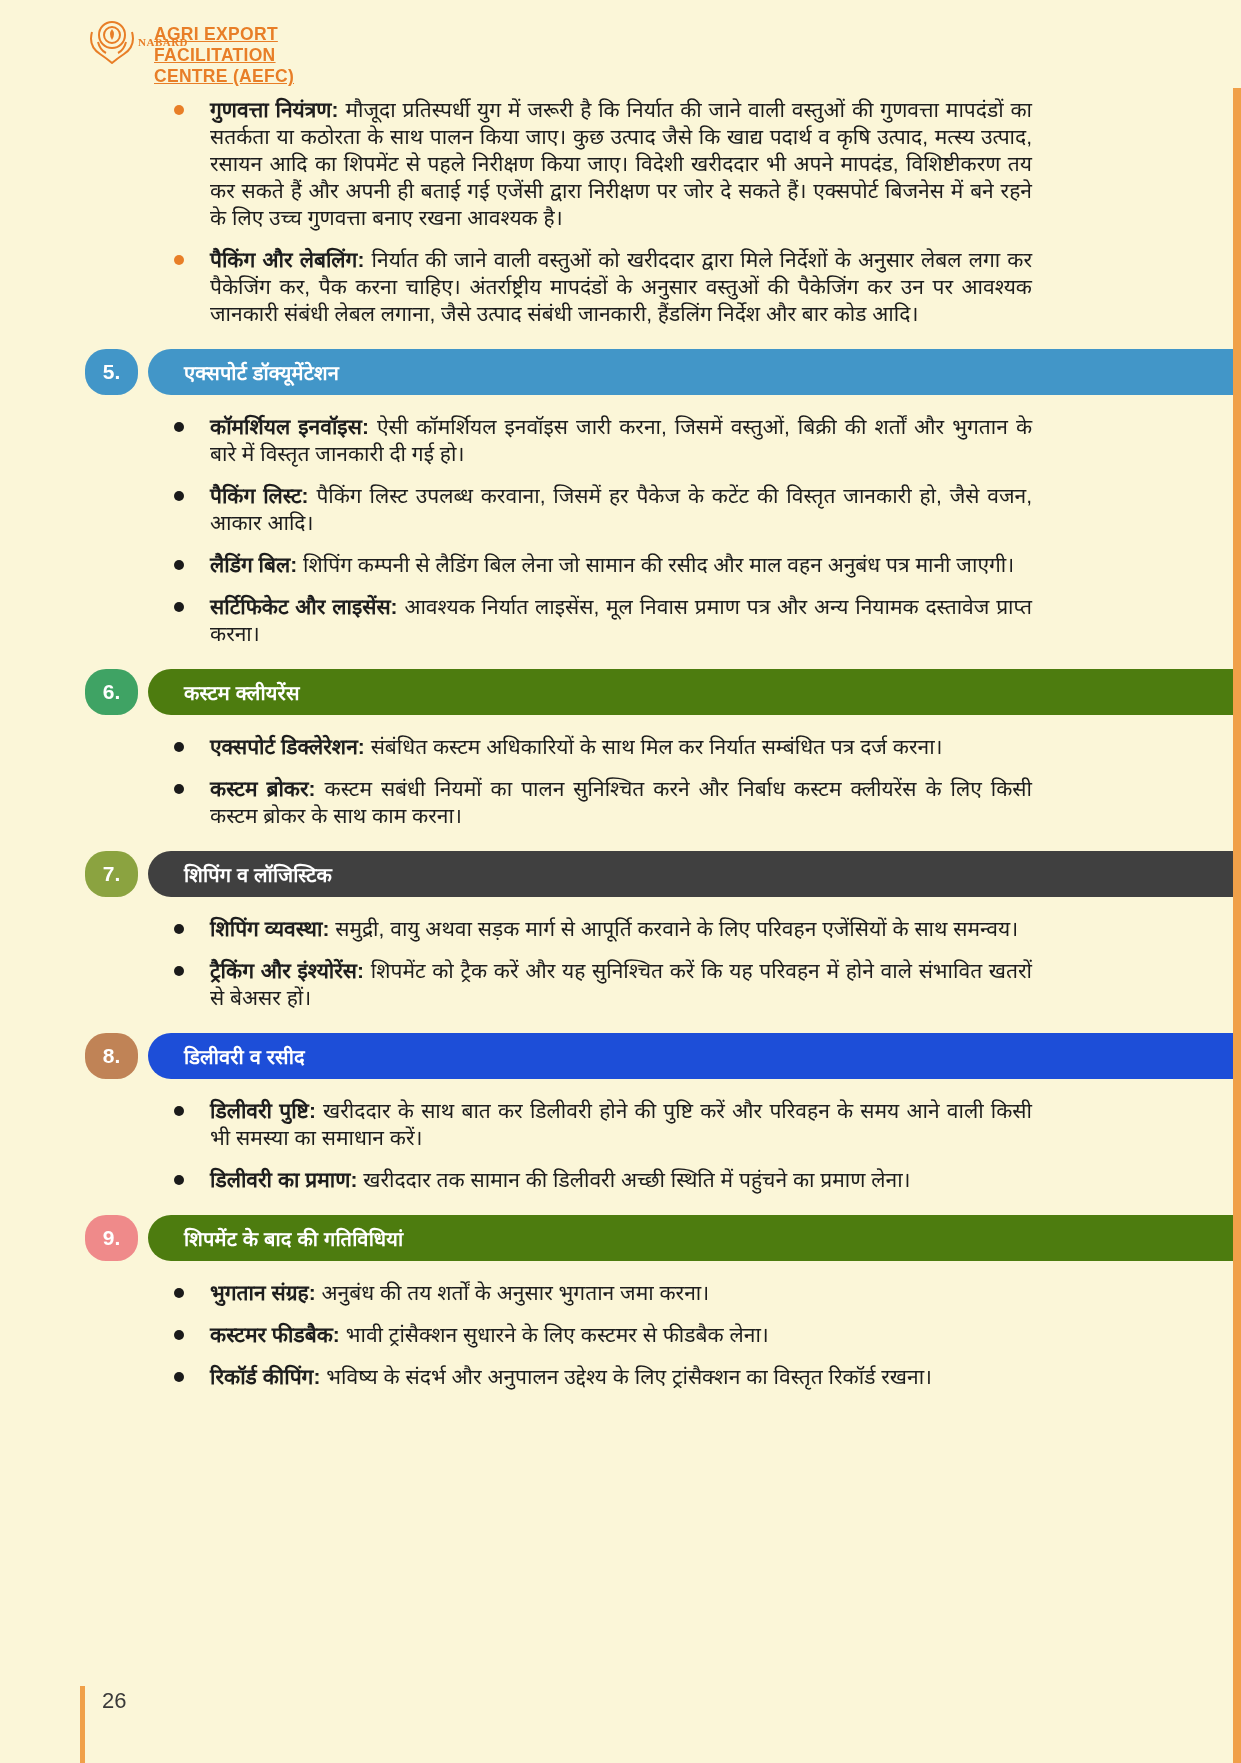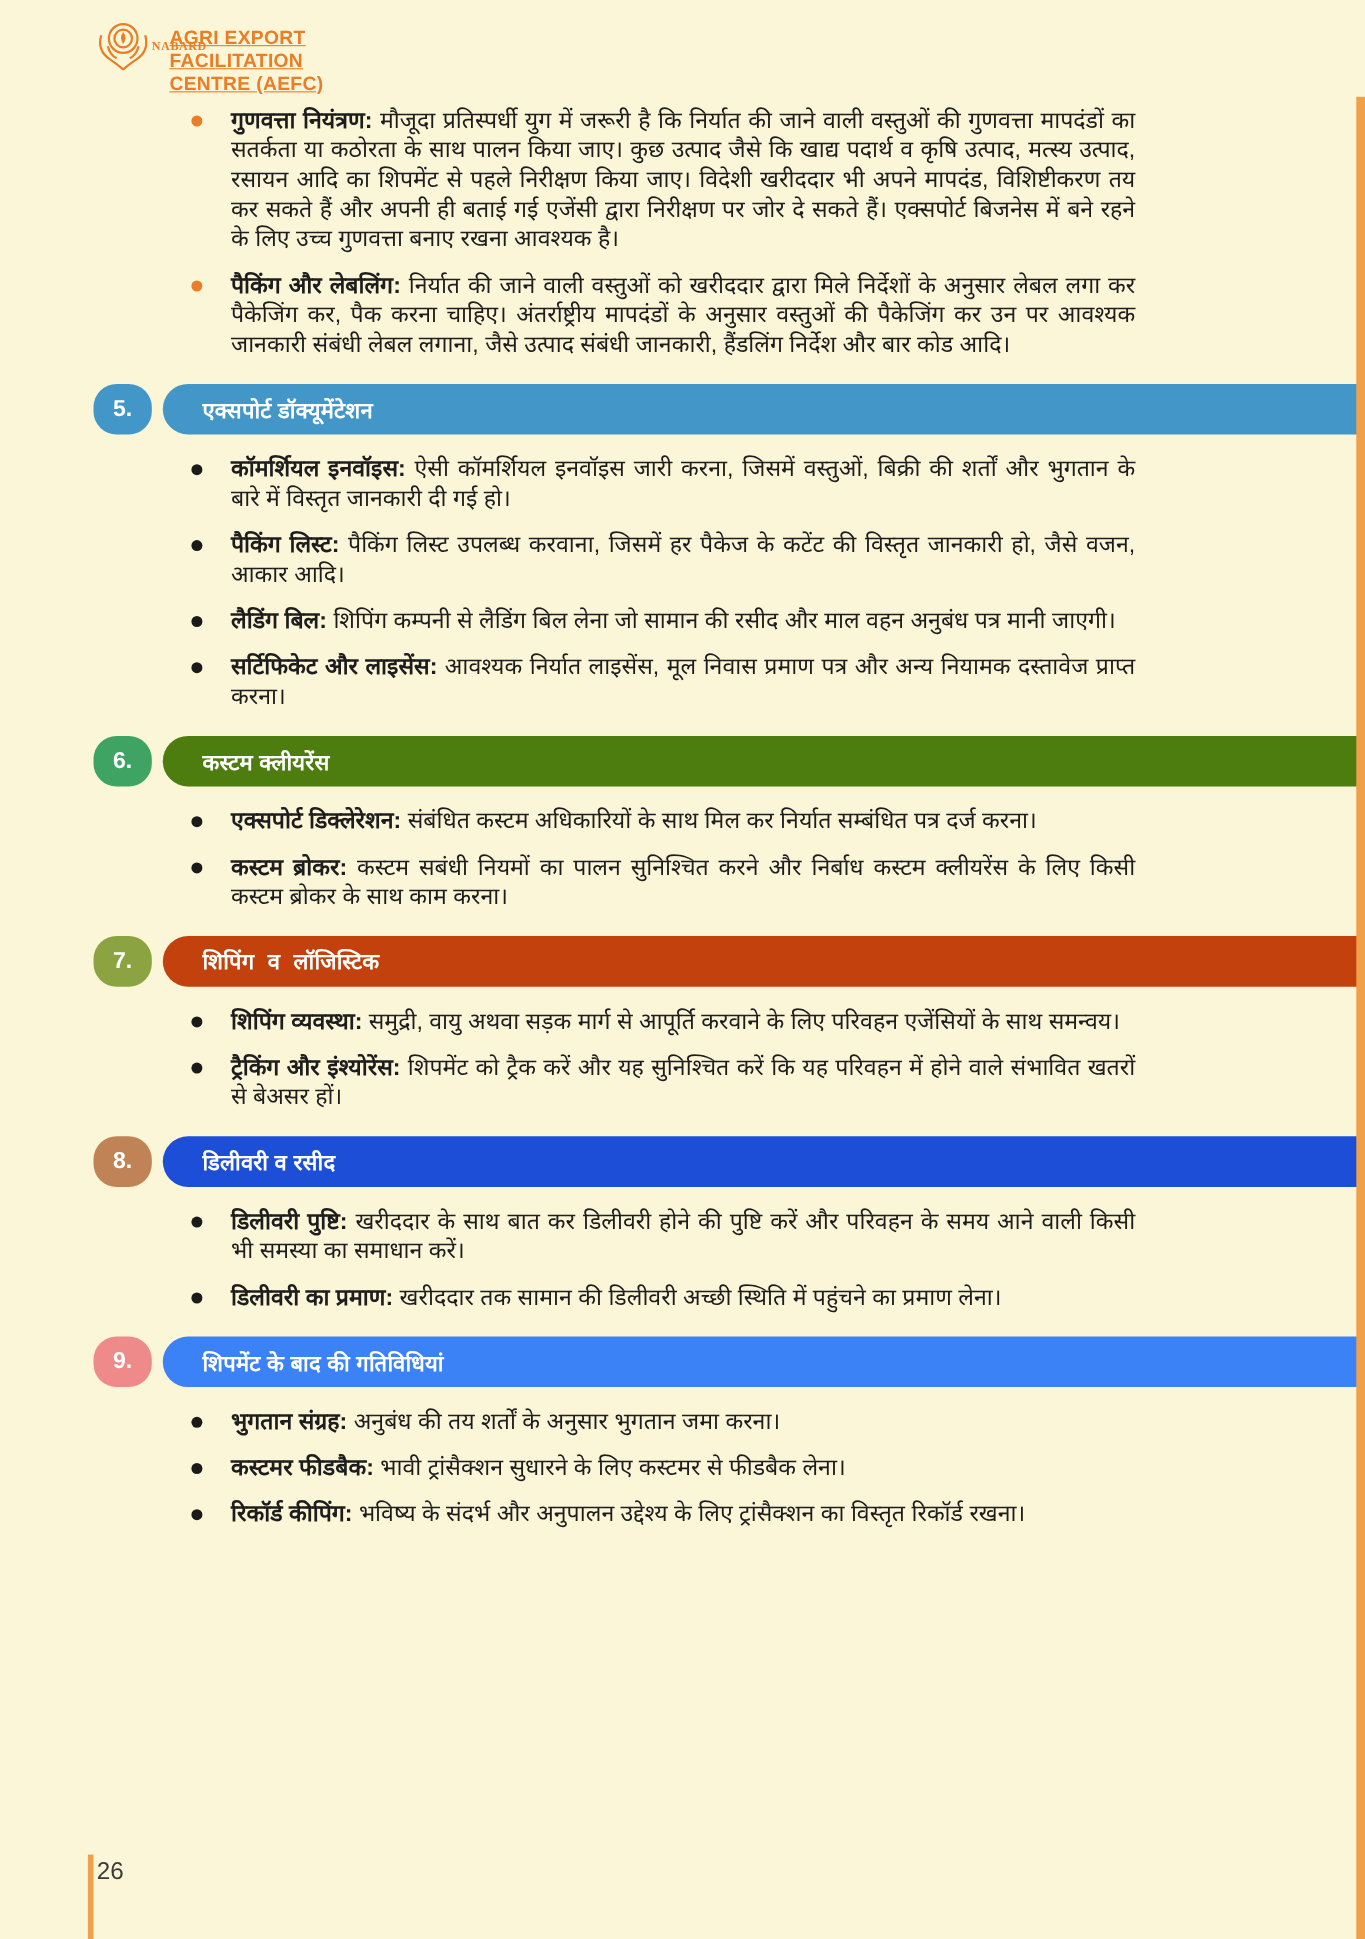--- a/index.html
+++ b/index.html
@@ -27,21 +27,21 @@
   .b-dot{ position:absolute; left:14px; top:9px; width:10px; height:10px; border-radius:50%; background:#1a1a1a; }
   .b-term{ font-weight:bold; }
   
   .sec-row{ display:flex; align-items:stretch; height:46px; margin:22px 0 18px 0; }
   .badge{ margin-left:85px; width:53px; border-radius:21px; color:#fff; font-weight:bold; font-size:21px;
     display:flex; align-items:center; justify-content:center; flex:none; }
   .bar{ flex:1; margin-left:10px; border-radius:23px 0 0 23px; color:#fff; font-weight:bold; font-size:20px;
     display:flex; align-items:center; padding-left:36px; letter-spacing:0.2px; }
   
   .foot-bar{ position:absolute; left:80px; top:1686px; bottom:0; width:5px; }
-  .page-num{ position:absolute; left:88px; top:1688px; font-size:22px; color:#3a3a3a; }
+  .page-num{ position:absolute; left:102px; top:1688px; font-size:22px; color:#3a3a3a; }
 </style>
 </head>
 <body>
 
 <div class="page" style="background: rgb(251, 246, 216);">
 
   <div class="right-strip" style="background: rgb(240, 160, 73);"></div>
 
   <div class="hdr">
     <div class="logo-box">
@@ -94,21 +94,21 @@
             </div>
           </div>
           <ul class="bullets">
             <li class="b-item"><span class="b-dot" style="background: rgb(26, 26, 26);"></span><span class="b-term">एक्सपोर्ट डिक्लेरेशन: </span><span>संबंधित कस्टम अधिकारियों के साथ मिल कर निर्यात सम्बंधित पत्र दर्ज करना।</span></li>
             <li class="b-item"><span class="b-dot" style="background: rgb(26, 26, 26);"></span><span class="b-term">कस्टम ब्रोकर: </span><span>कस्टम सबंधी नियमों का पालन सुनिश्चित करने और निर्बाध कस्टम क्लीयरेंस के लिए किसी कस्टम ब्रोकर के साथ काम करना।</span></li>
           </ul>
         </div>
         <div class="section">
           <div class="sec-row">
             <div class="badge" style="background: rgb(139, 163, 64);">7.</div>
-            <div class="bar" style="background: #c2410c; font-family: Liberation Mono, monospace;">
+            <div class="bar" style="background: #404040;">
               <span>शिपिंग व लॉजिस्टिक</span>
             </div>
           </div>
           <ul class="bullets">
             <li class="b-item"><span class="b-dot" style="background: rgb(26, 26, 26);"></span><span class="b-term">शिपिंग व्यवस्था: </span><span>समुद्री, वायु अथवा सड़क मार्ग से आपूर्ति करवाने के लिए परिवहन एजेंसियों के साथ समन्वय।</span></li>
             <li class="b-item"><span class="b-dot" style="background: rgb(26, 26, 26);"></span><span class="b-term">ट्रैकिंग और इंश्योरेंस: </span><span>शिपमेंट को ट्रैक करें और यह सुनिश्चित करें कि यह परिवहन में होने वाले संभावित खतरों से बेअसर हों।</span></li>
           </ul>
         </div>
         <div class="section">
           <div class="sec-row">
@@ -118,21 +118,21 @@
             </div>
           </div>
           <ul class="bullets">
             <li class="b-item"><span class="b-dot" style="background: rgb(26, 26, 26);"></span><span class="b-term">डिलीवरी पुष्टि: </span><span>खरीददार के साथ बात कर डिलीवरी होने की पुष्टि करें और परिवहन के समय आने वाली किसी भी समस्या का समाधान करें।</span></li>
             <li class="b-item"><span class="b-dot" style="background: rgb(26, 26, 26);"></span><span class="b-term">डिलीवरी का प्रमाण: </span><span>खरीददार तक सामान की डिलीवरी अच्छी स्थिति में पहुंचने का प्रमाण लेना।</span></li>
           </ul>
         </div>
         <div class="section">
           <div class="sec-row">
             <div class="badge" style="background: rgb(239, 138, 138);">9.</div>
-            <div class="bar" style="background: #3b82f6;">
+            <div class="bar" style="background: #4d7c0f;">
               <span>शिपमेंट के बाद की गतिविधियां</span>
             </div>
           </div>
           <ul class="bullets">
             <li class="b-item"><span class="b-dot" style="background: rgb(26, 26, 26);"></span><span class="b-term">भुगतान संग्रह: </span><span>अनुबंध की तय शर्तों के अनुसार भुगतान जमा करना।</span></li>
             <li class="b-item"><span class="b-dot" style="background: rgb(26, 26, 26);"></span><span class="b-term">कस्टमर फीडबैक: </span><span>भावी ट्रांसैक्शन सुधारने के लिए कस्टमर से फीडबैक लेना।</span></li>
             <li class="b-item"><span class="b-dot" style="background: rgb(26, 26, 26);"></span><span class="b-term">रिकॉर्ड कीपिंग: </span><span>भविष्य के संदर्भ और अनुपालन उद्देश्य के लिए ट्रांसैक्शन का विस्तृत रिकॉर्ड रखना।</span></li>
           </ul>
         </div>
       </div>

